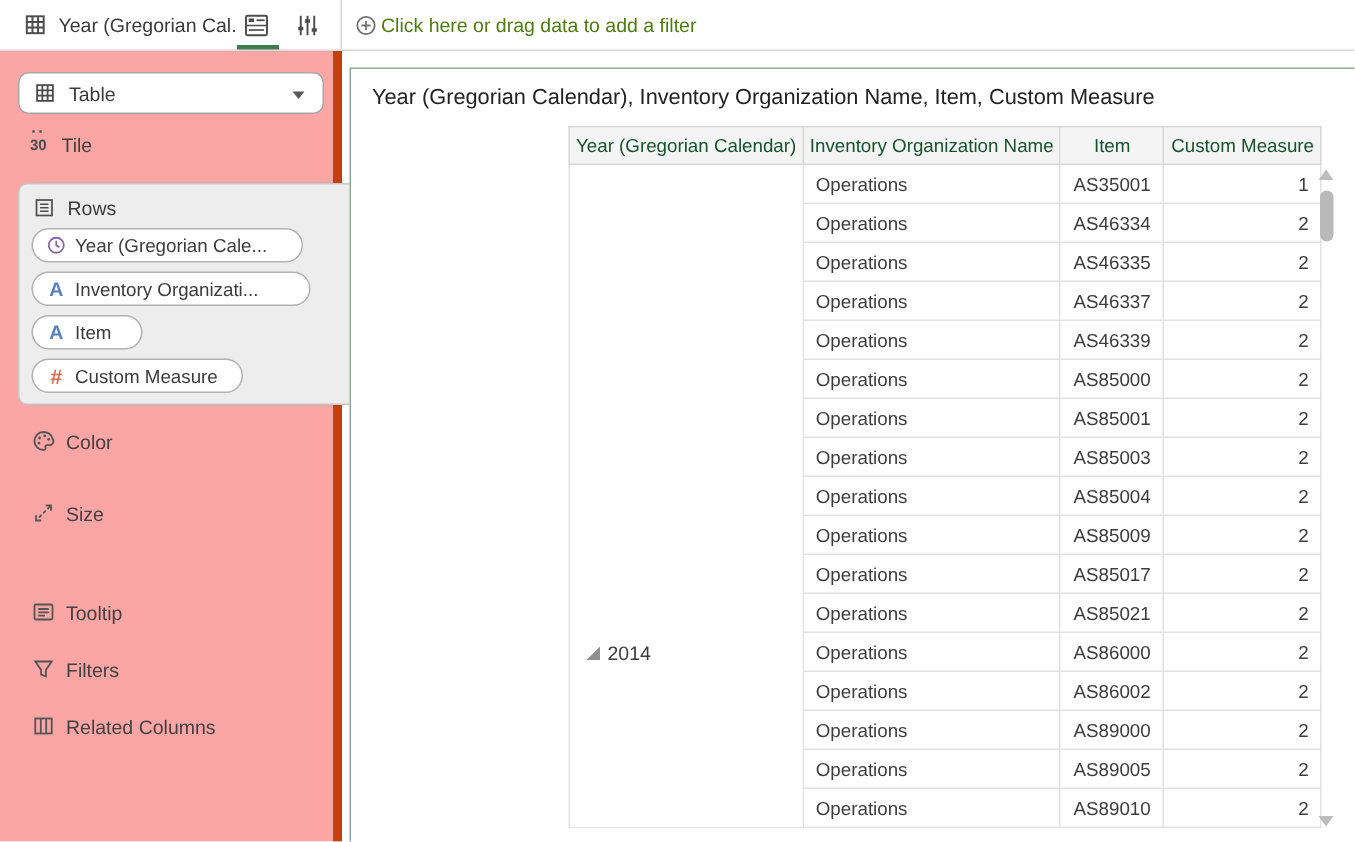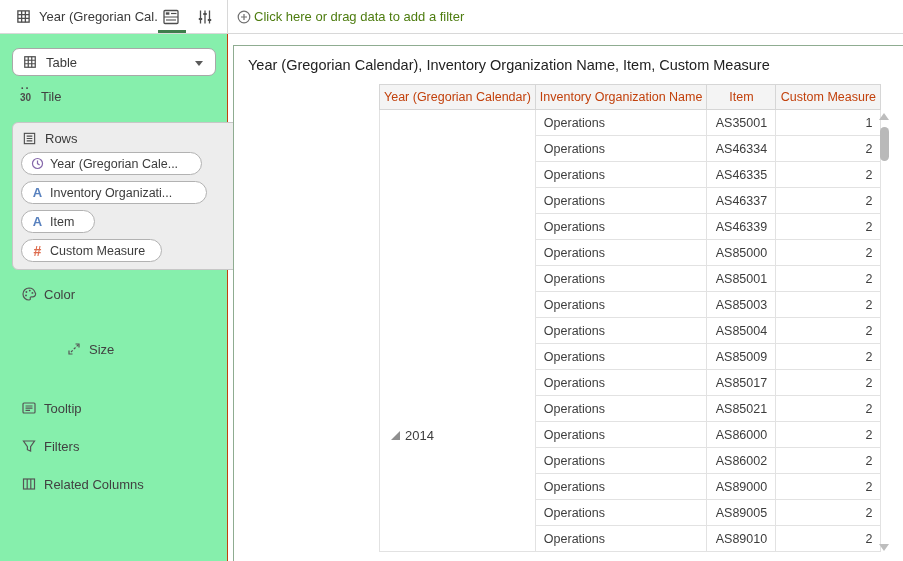--- a/index.html
+++ b/index.html
@@ -20,21 +20,21 @@
   .tb-tab.props   { left:196px; }
   .tb-underline { position:absolute; left:158px; top:30px; width:28px; height:3px;
     background:#3e7d4b; }
   .filterbar { position:absolute; left:229px; top:0; width:674px; height:33px;
     display:flex; align-items:center; }
   .filter-plus { width:14px; height:14px; margin-left:8px; flex:0 0 auto; }
   .filter-text { margin-left:3px; font-size:13px; color:#4d7c0f; }
 
   
   .sidebar { position:absolute; left:0; top:34px; width:228px; height:527px;
-    background:#86efac; border-right:1px solid #c2410c;padding-left:38px; }
+    background:#fca5a5; border-right:6px solid #c2410c;padding-left:38px; }
   .viz-select { position:absolute; left:12px; top:14px; width:204px; height:28px;
     background:#fff; border:1px solid #a8a8a8; border-radius:7px;
     display:flex; align-items:center; cursor:pointer; }
   .viz-select .vs-icon { width:14px; height:14px; margin-left:10px; }
   .viz-select .vs-label { margin-left:9px; font-size:13px; color:#3a3a3a; }
   .vs-chevron { position:absolute; right:12px; top:12px; width:0; height:0;
     border-left:4px solid transparent; border-right:4px solid transparent;
     border-top:5px solid #5a5a5a; }
   .tile-row { position:absolute; left:20px; top:52px; height:20px;
     display:flex; align-items:center; cursor:pointer; }
@@ -60,36 +60,36 @@
   .pill-icon svg { width:13px; height:13px; }
   .pill-a { font-size:13px; font-weight:bold; color:#5780be; }
   .pill-hash { font-size:14px; font-weight:bold; color:#dd6b4d; }
   .pill-label { margin-left:5px; font-size:12.5px; color:#3c3c3c; }
   .side-item { position:absolute; left:0; width:228px; height:22px;
     display:flex; align-items:center; cursor:pointer; }
   .side-item .si-icon { margin-left:20px; width:17px; height:17px; flex:0 0 auto;
     display:flex; align-items:center; justify-content:center; }
   .side-item .si-label { margin-left:7px; font-size:13px; color:#414141; }
   .si-color   { top:249px; }
-  .si-size    { top:304px;margin-left:45px; }
+  .si-size    { top:297px; }
   .si-shape   { top:325px; }
   .si-tooltip { top:363px; }
   .si-filters { top:401px; }
   .si-relcols { top:439px; }
 
   
   .panel { position:absolute; left:233px; top:45px; width:672px; height:518px;
     background:#fff; border:1px solid #8fac91; }
   .panel-title { position:absolute; left:14px; top:11px; font-size:14.5px;
     color:#222; white-space:nowrap; }
   .tbl-wrap { position:absolute; left:145px; top:38px; }
   table.viz { border-collapse:collapse; table-layout:fixed; font-size:12.5px;
     color:#3d3d3d; }
   table.viz th { height:25px; background:#f4f4f4; border:1px solid #d6d6d6;
-    font-weight:normal; font-size:12.5px; color:#c2410c; text-align:center;
+    font-weight:normal; font-size:12.5px; color:#14532d; text-align:center;
     padding:0 4px; overflow:hidden; white-space:nowrap; cursor:pointer; }
   table.viz td { height:26px; border:1px solid #e2e2e2; background:#fff;
     overflow:hidden; white-space:nowrap; cursor:pointer; }
   td.year-cell { position:relative; border-right:1px solid #dcdcdc; }
   .year-label { position:absolute; left:11px; top:318px; display:flex;
     align-items:center; font-size:13px; color:#3d3d3d; }
   .year-label svg { width:9px; height:9px; margin-right:5px; }
   td.col-org { text-align:left; padding-left:8px; }
   td.col-item { text-align:center; }
   td.col-measure { text-align:right; padding-right:8px; }

